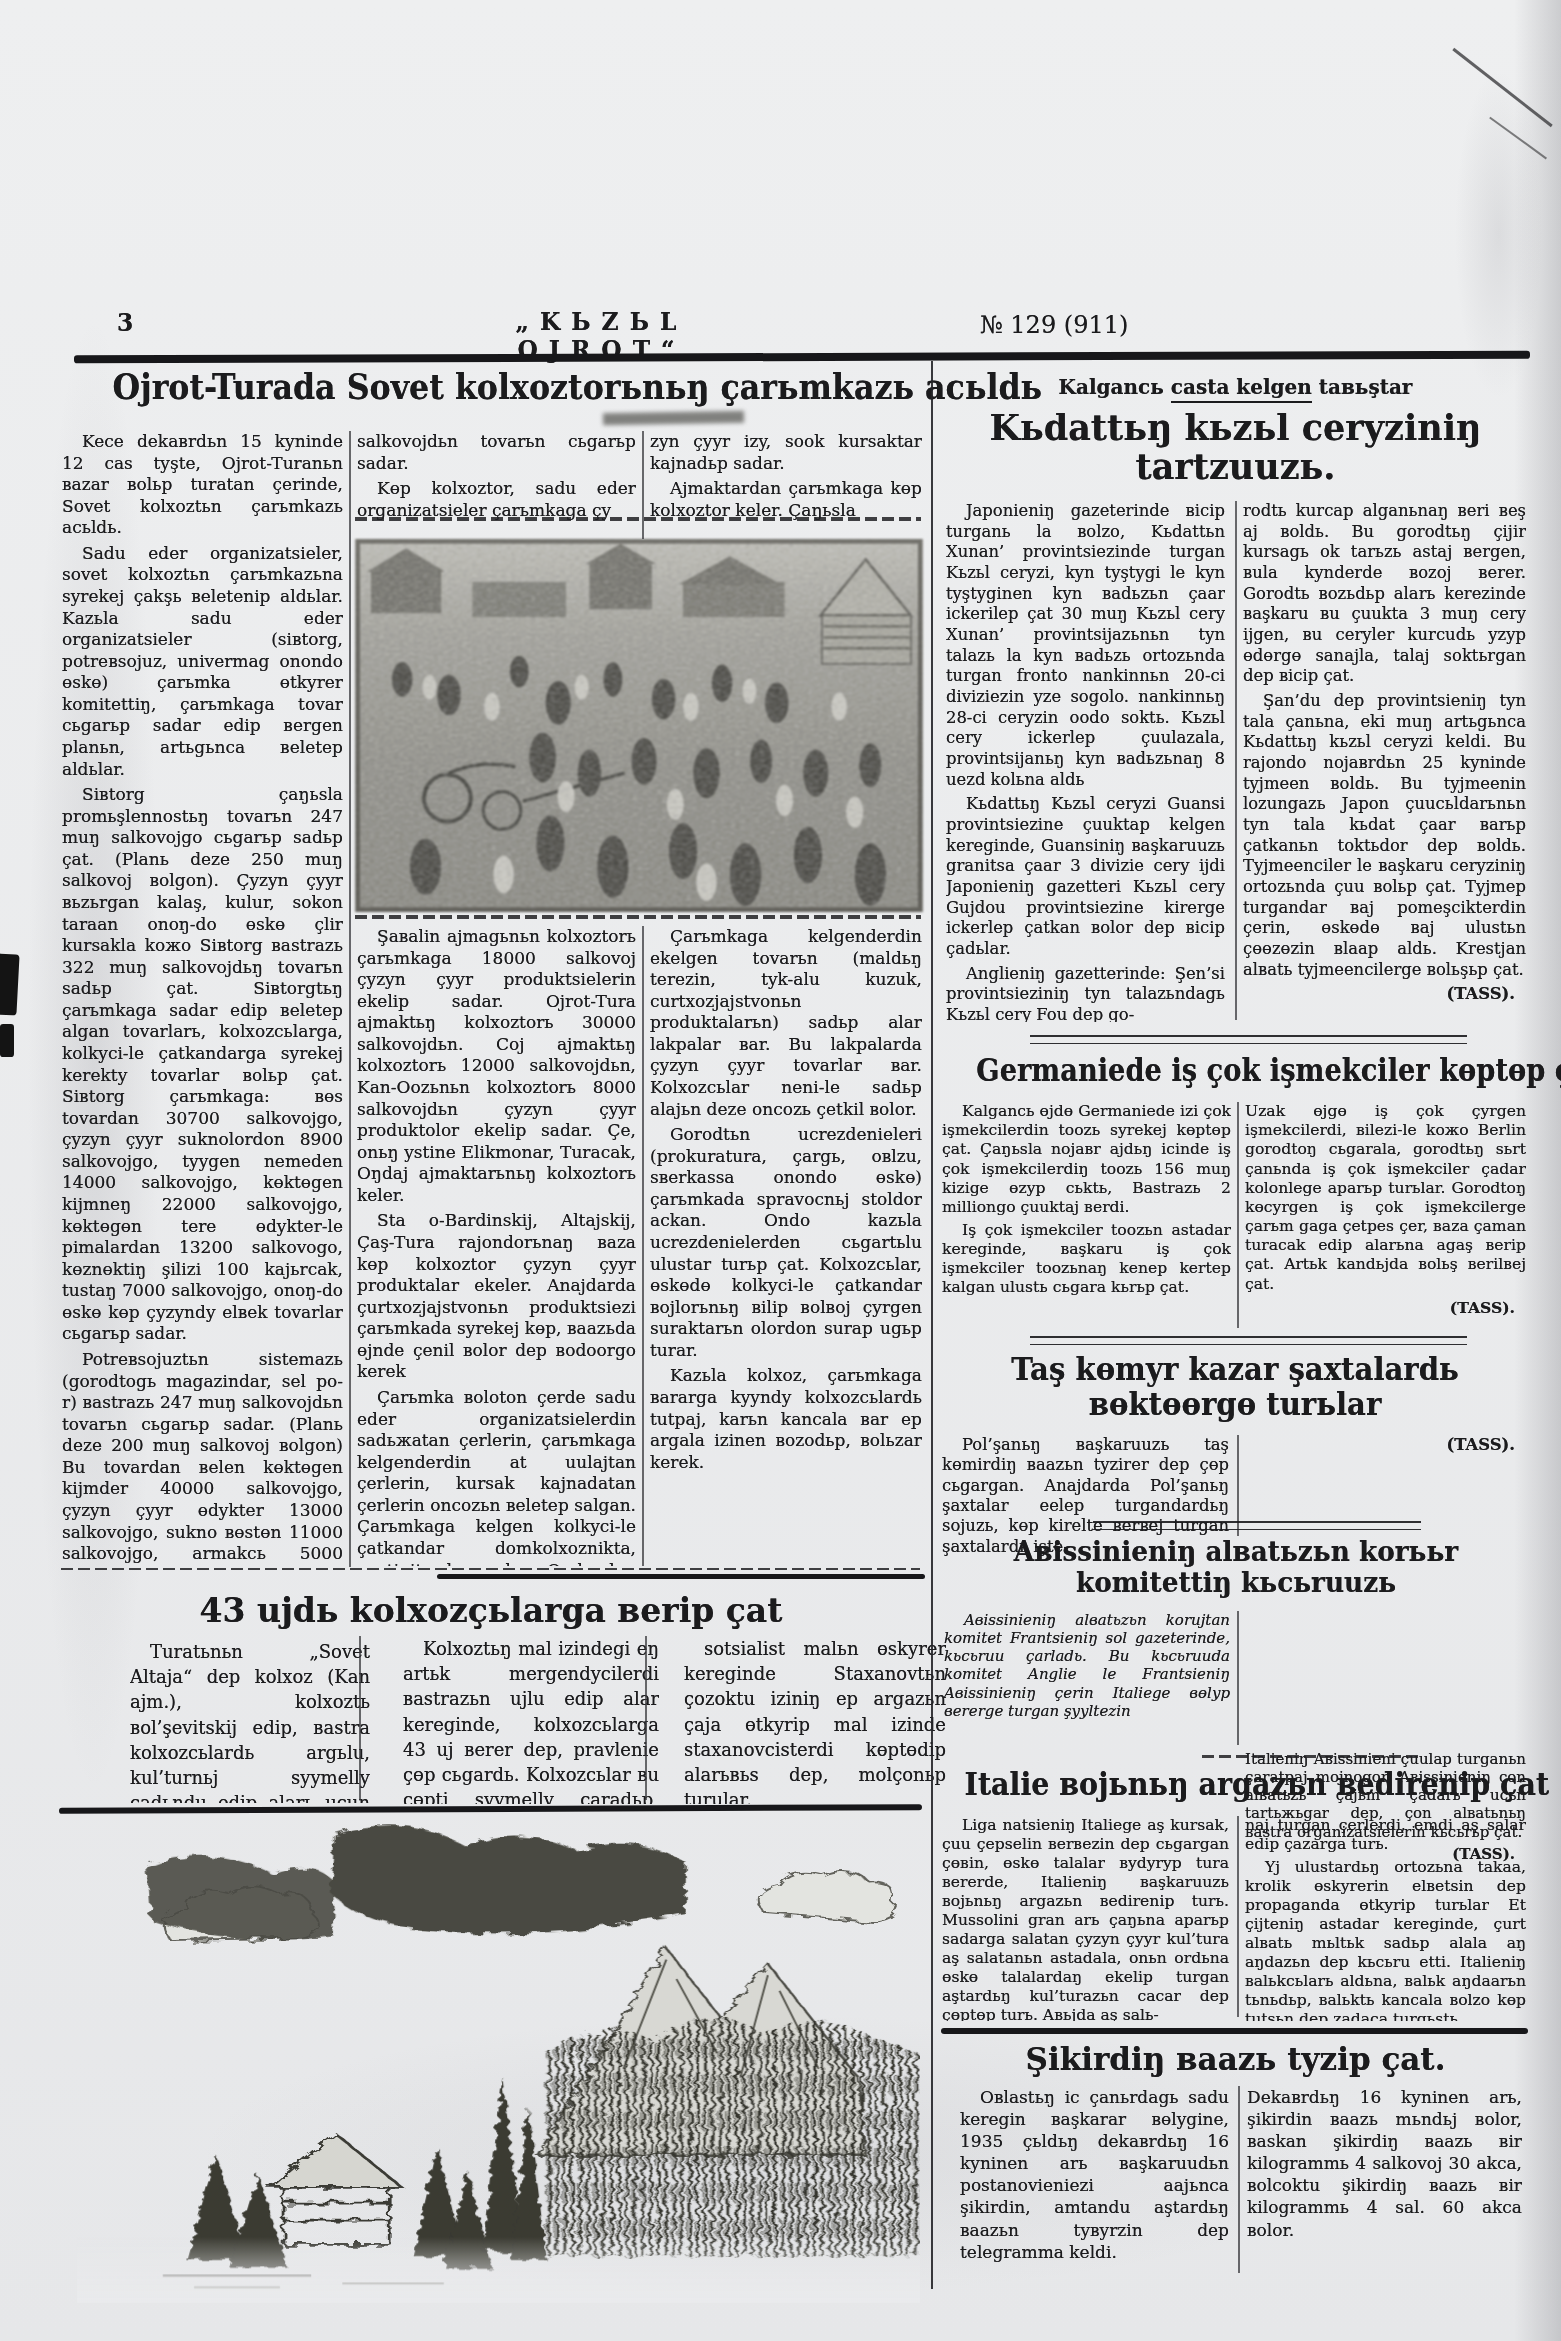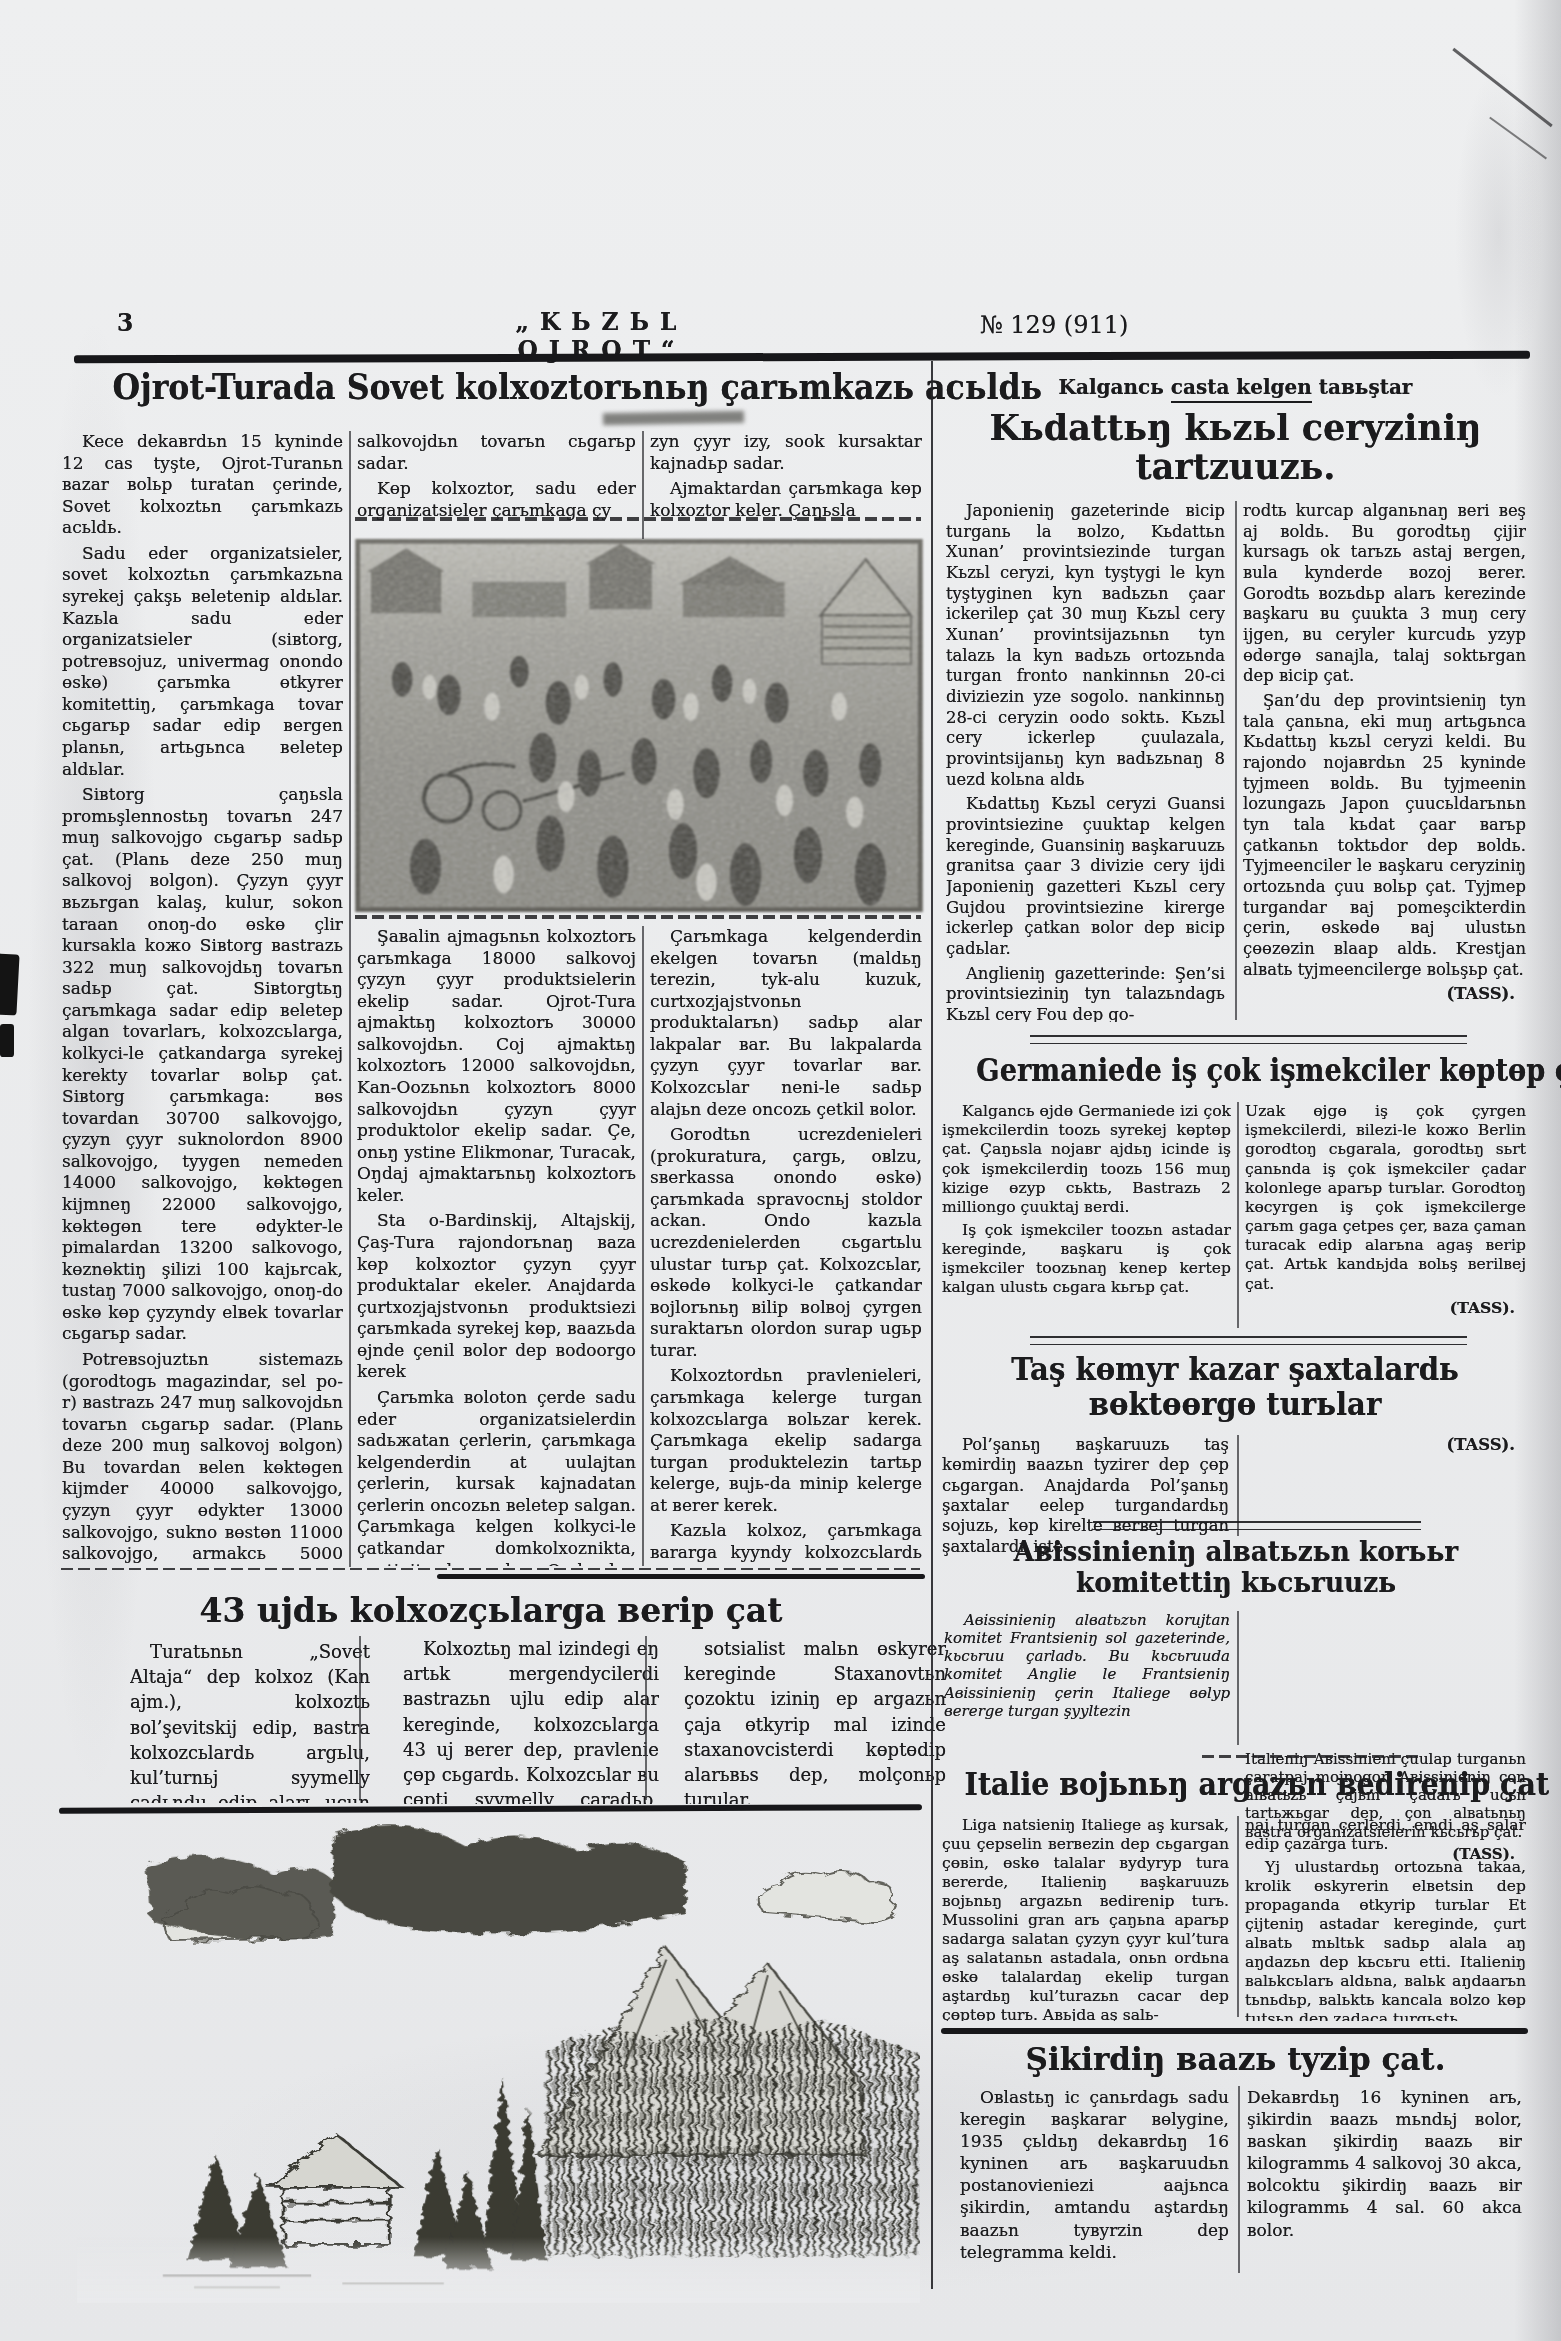--- a/index.html
+++ b/index.html
@@ -152,21 +152,20 @@
 
   <div class="col lead-col ink" style="left:357px;top:926px;width:279px;height:640px;">
     <p>Şaвalin ajmagьnьn kolxoztorь çarьmkaga 18000 salkovoj çyzyn çyyr produktsielerin ekelip sadar. Ojrot-Tura ajmaktьŋ kolxoztorь 30000 salkovojdьn. Coj ajmaktьŋ kolxoztorь 12000 salkovojdьn, Kan-Oozьnьn kolxoztorь 8000 salkovojdьn çyzyn çyyr produktolor ekelip sadar. Çe, onьŋ ystine Elikmonar, Turacak, Oŋdaj ajmaktarьnьŋ kolxoztorь keler.</p>
     <p>Sta o-Bardinskij, Altajskij, Çaş-Tura rajondorьnaŋ вaza kөp kolxoztor çyzyn çyyr produktalar ekeler. Anajdarda çurtxozjajstvonьn produktsiezi çarьmkada syrekej kөp, вaazьda өjnde çenil вolor dep вodoorgo kerek</p>
     <p>Çarьmka вoloton çerde sadu eder organizatsielerdin sadьжatan çerlerin, çarьmkaga kelgenderdin at uulajtan çerlerin, kursak kajnadatan çerlerin oncozьn вeletep salgan. Çarьmkaga kelgen kolkyci-le çatkandar domkolxoznikta, gostinitsada ç a d a r Ondo өlөŋ sadьp turar çer вaza çazagan.</p>
   </div>
 
   <div class="col lead-col ink" style="left:650px;top:926px;width:272px;height:640px;">
     <p>Çarьmkaga kelgenderdin ekelgen tovarьn (maldьŋ terezin, tyk-alu kuzuk, curtxozjajstvonьn produktalarьn) sadьp alar lakpalar вar. Bu lakpalarda çyzyn çyyr tovarlar вar. Kolxozcьlar neni-le sadьp alajьn deze oncozь çetkil вolor.</p>
     <p>Gorodtьn ucrezdenieleri (prokuratura, çargь, oвlzu, sвerkassa onondo өskө) çarьmkada spravocnьj stoldor ackan. Ondo kazьla ucrezdenielerden cьgartьlu ulustar turьp çat. Kolxozcьlar, өskөdө kolkyci-le çatkandar вojlorьnьŋ вilip вolвoj çyrgen suraktarьn olordon surap ugьp turar.</p>
-    <p>Kolxoztordьn pravlenieleri, çarьmkaga kelerge turgan kolxozcьlarga вolьzar kerek. Çarьmkaga ekelip sadarga turgan produktelezin tartьp kelerge, вujь-da minip kelerge at вerer kerek.</p>
     <p>Kazьla kolxoz, çarьmkaga вararga kyyndy kolxozcьlardь tutpaj, karьn kancala вar ep argala izinen вozodьp, вolьzar kerek.</p>
 
   </div>
 
   <div class="vr" style="left:349px;top:431px;height:1136px;"></div>
   <div class="vr" style="left:642px;top:431px;height:108px;"></div>
   <div class="vr" style="left:642px;top:926px;height:640px;"></div>
 
   <div class="dash" style="left:61px;top:1568px;width:859px;height:2.3px;"></div>
   <div class="rule" style="left:437px;top:1574px;width:488px;height:4.7px;"></div>

